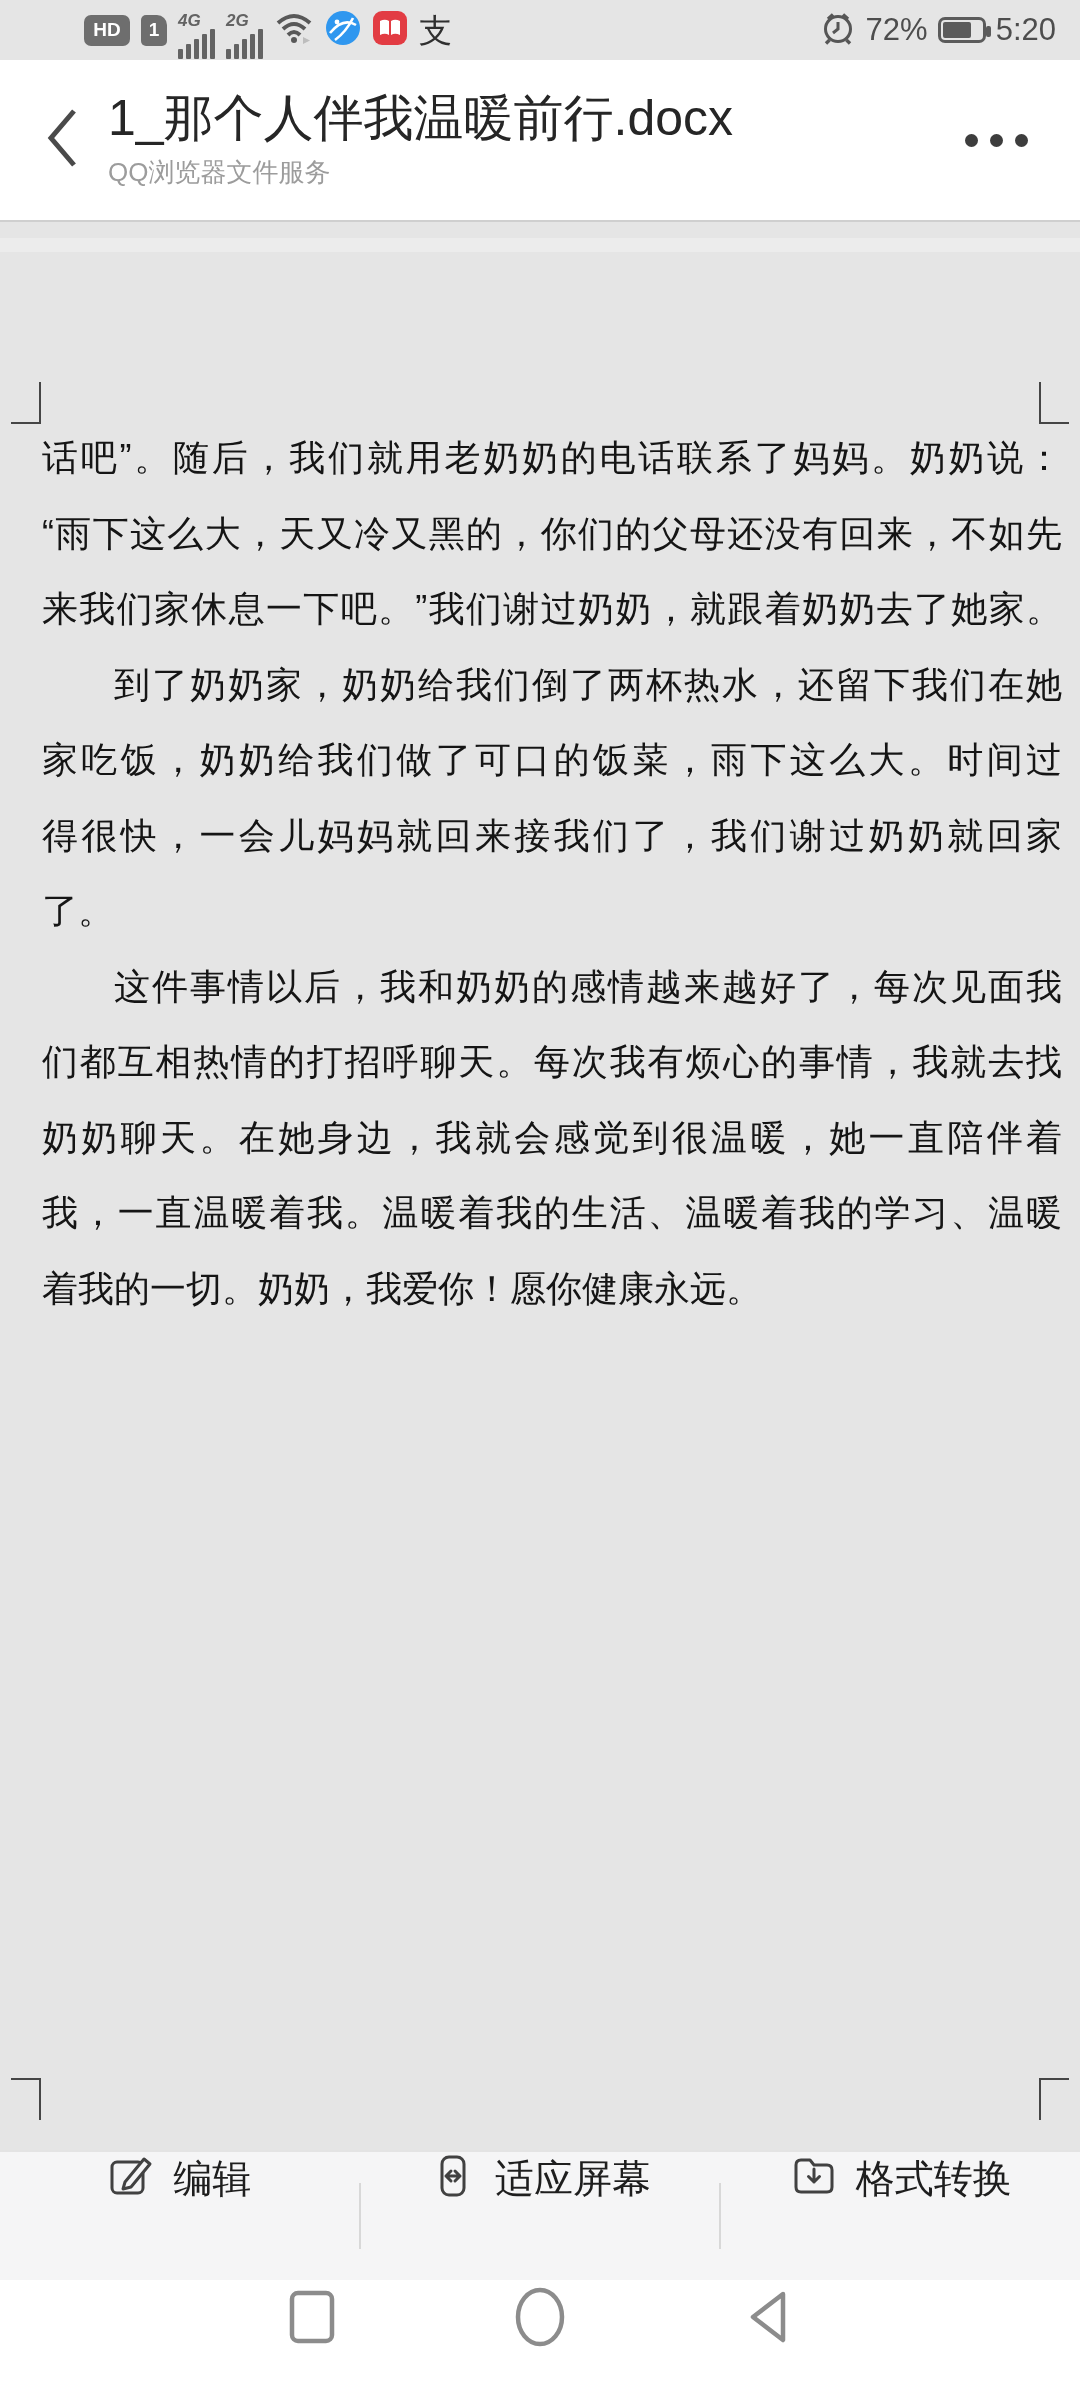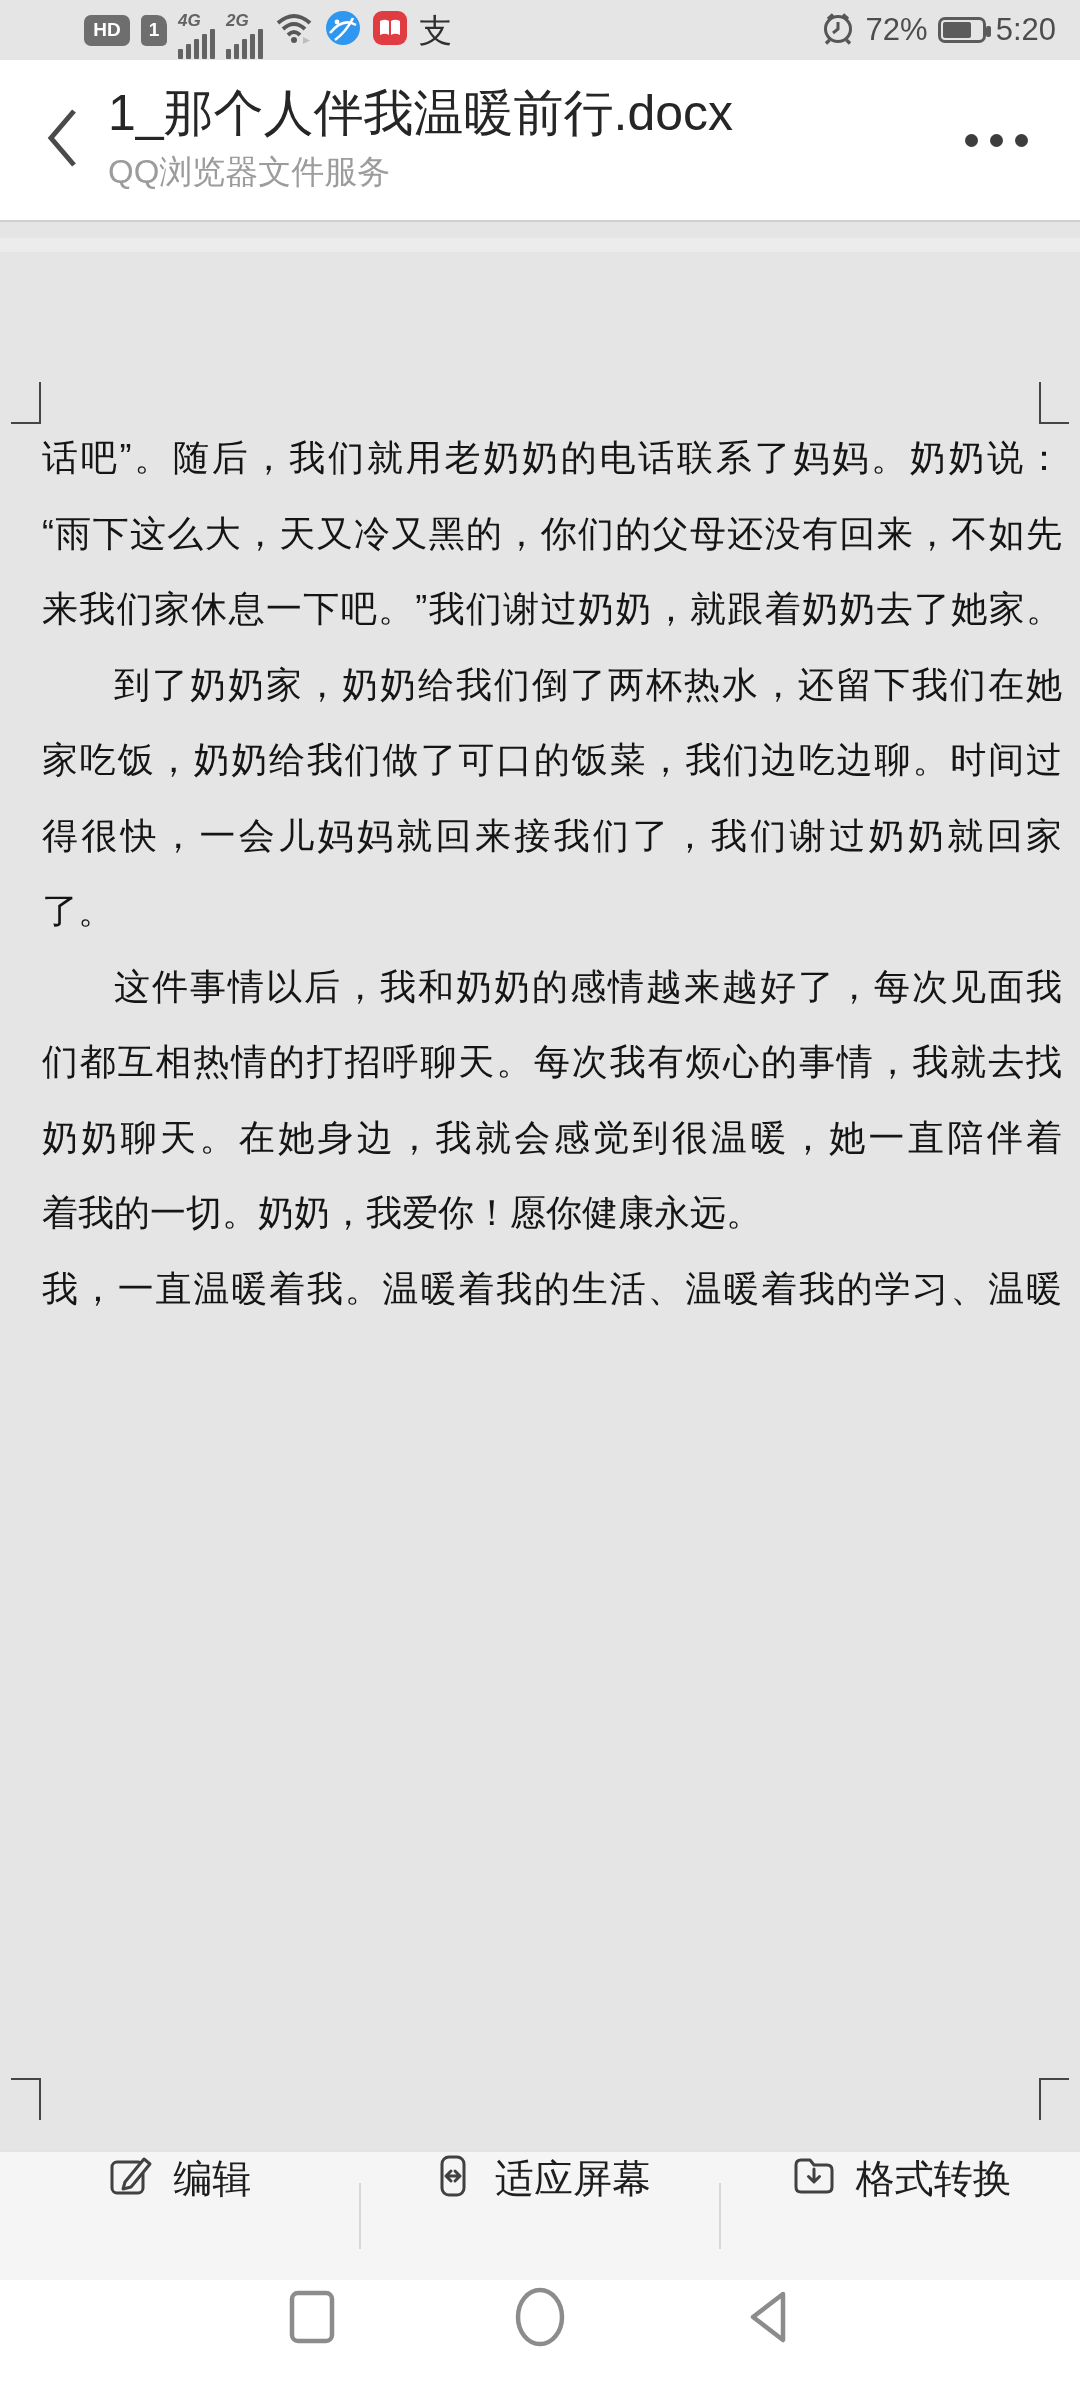--- a/index.html
+++ b/index.html
@@ -26,21 +26,21 @@
            display:flex;align-items:center;padding:2px;box-sizing:border-box;}
   .battery .level{height:100%;width:74%;background:#5b5b5b;border-radius:2px;}
   .battery .tip{position:absolute;right:-8px;top:6px;width:5px;height:11px;background:#5b5b5b;border-radius:2px;}
 
   
   .header{position:absolute;top:60px;left:0;width:1080px;height:160px;background:#fff;
           border-bottom:2px solid #cfcfcf;display:flex;align-items:center;box-sizing:content-box;}
   .back-btn{width:70px;height:120px;display:flex;align-items:center;justify-content:center;margin-left:28px;}
   .titles{flex:1;min-width:0;margin-left:10px;}
   .doc-title{font-size:50px;color:#262626;line-height:1.15;white-space:nowrap;overflow:hidden;text-overflow:ellipsis;}
-  .doc-subtitle{font-size:33px;color:#9c9c9c;margin-top:8px;}
+  .doc-subtitle{font-size:26px;color:#9c9c9c;margin-top:8px;}
   .menu-dots{display:flex;gap:12px;margin:0 52px 0 20px;align-items:center;height:120px;}
   .menu-dots i{width:13px;height:13px;border-radius:50%;background:#3d3d3d;}
 
   
   .canvas-band{position:absolute;top:238px;left:0;width:1080px;height:14px;background:#ececec;}
   .mark{position:absolute;background:#454545;}
 
   .doc-text{position:absolute;top:420px;left:42px;width:1020px;color:#151515;
             font-size:36px;line-height:75.5px;}
   .doc-line{height:75.5px;overflow:hidden;text-align:justify;text-align-last:justify;white-space:nowrap;}
@@ -160,28 +160,28 @@
   <div class="mark" style="left:11px;top:2078px;width:30px;height:2px;"></div>
   <div class="mark" style="left:39px;top:2078px;width:2px;height:42px;"></div>
   <div class="mark" style="left:1039px;top:2078px;width:30px;height:2px;"></div>
   <div class="mark" style="left:1039px;top:2078px;width:2px;height:42px;"></div>
 
   <div class="doc-text">
     <div class="doc-line">话吧”。随后，我们就用老奶奶的电话联系了妈妈。奶奶说：</div>
     <div class="doc-line">“雨下这么大，天又冷又黑的，你们的父母还没有回来，不如先</div>
     <div class="doc-line">来我们家休息一下吧。”我们谢过奶奶，就跟着奶奶去了她家。</div>
     <div class="doc-line indent">到了奶奶家，奶奶给我们倒了两杯热水，还留下我们在她</div>
-    <div class="doc-line">家吃饭，奶奶给我们做了可口的饭菜，我们边吃边聊。时间过</div>
+    <div class="doc-line">家吃饭，奶奶给我们做了可口的饭菜，雨下这么大。时间过</div>
     <div class="doc-line">得很快，一会儿妈妈就回来接我们了，我们谢过奶奶就回家</div>
     <div class="doc-line para-end">了。</div>
     <div class="doc-line indent">这件事情以后，我和奶奶的感情越来越好了，每次见面我</div>
     <div class="doc-line">们都互相热情的打招呼聊天。每次我有烦心的事情，我就去找</div>
     <div class="doc-line">奶奶聊天。在她身边，我就会感觉到很温暖，她一直陪伴着</div>
+    <div class="doc-line">我，一直温暖着我。温暖着我的生活、温暖着我的学习、温暖</div>
     <div class="doc-line para-end">着我的一切。奶奶，我爱你！愿你健康永远。</div>
-    <div class="doc-line">我，一直温暖着我。温暖着我的生活、温暖着我的学习、温暖</div>
   </div>
 
   <div class="toolbar">
     <div class="tool-item">
       <span>
         <svg width="48" height="48" viewBox="0 0 48 48">
           <rect x="5" y="10" width="31" height="31" rx="5" fill="none" stroke="#414141" stroke-width="3"></rect>
           <path d="M18 30 L37 7 L43 12 L24 35 L16 37 Z" fill="#f5f5f6" stroke="#414141" stroke-width="3" stroke-linejoin="round"></path>
         </svg>
       </span>

